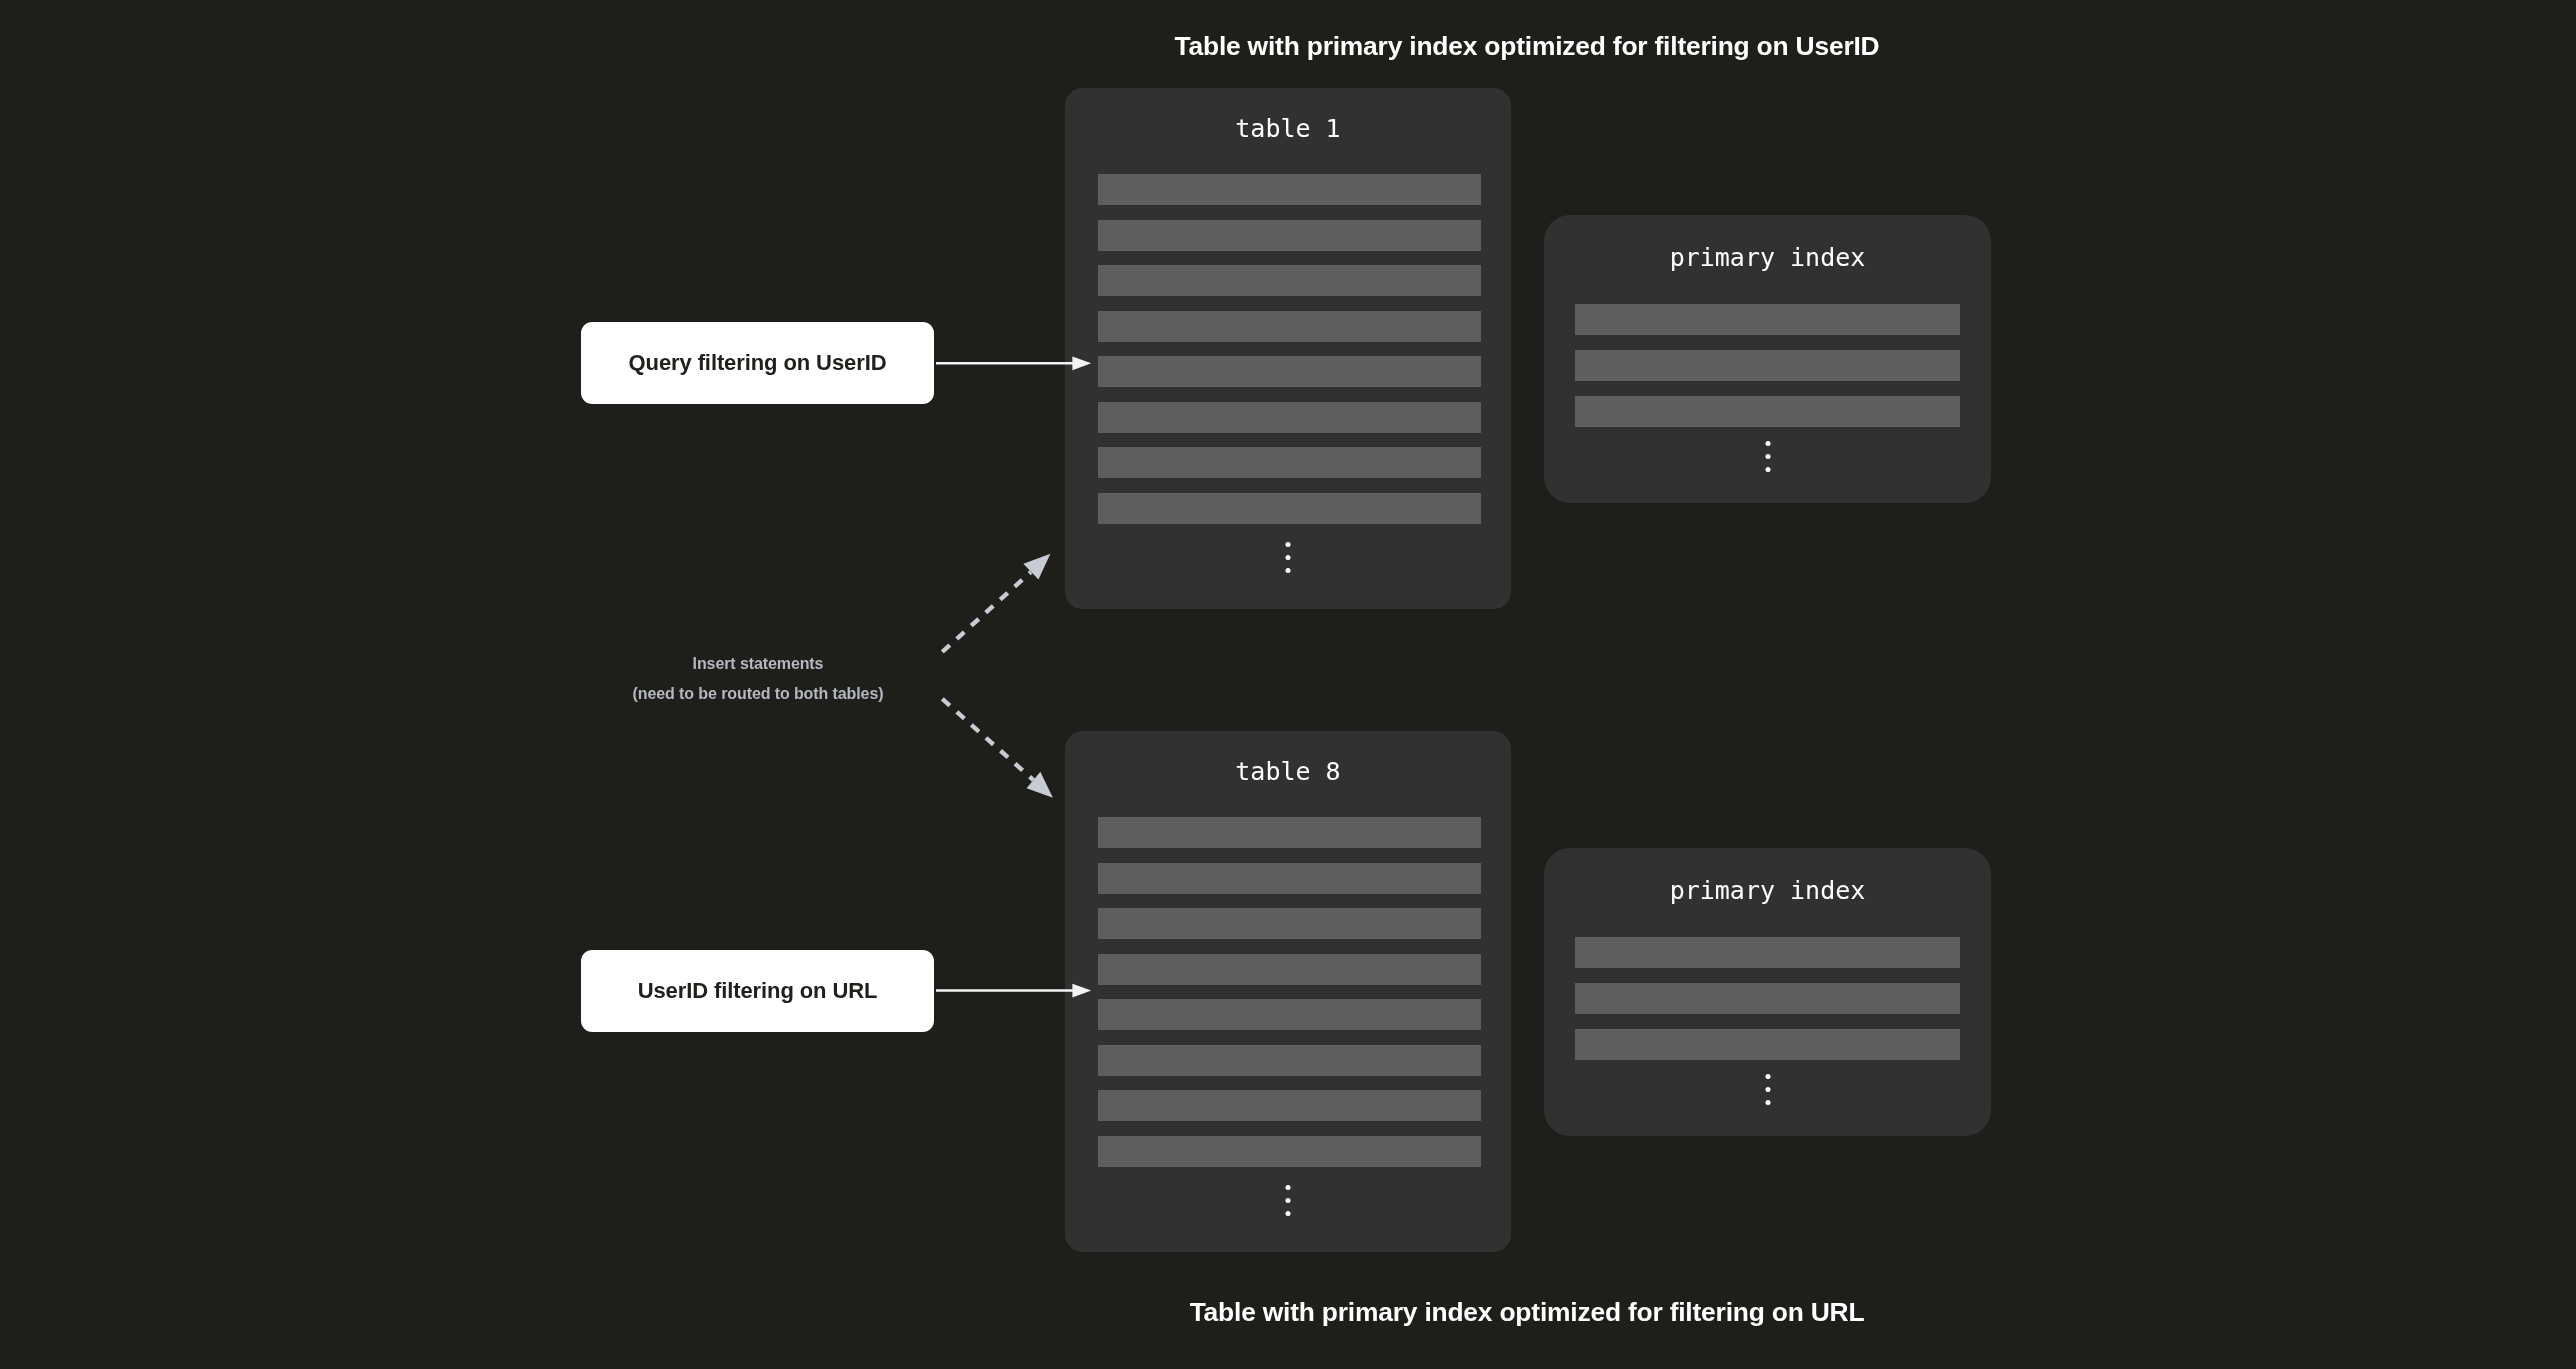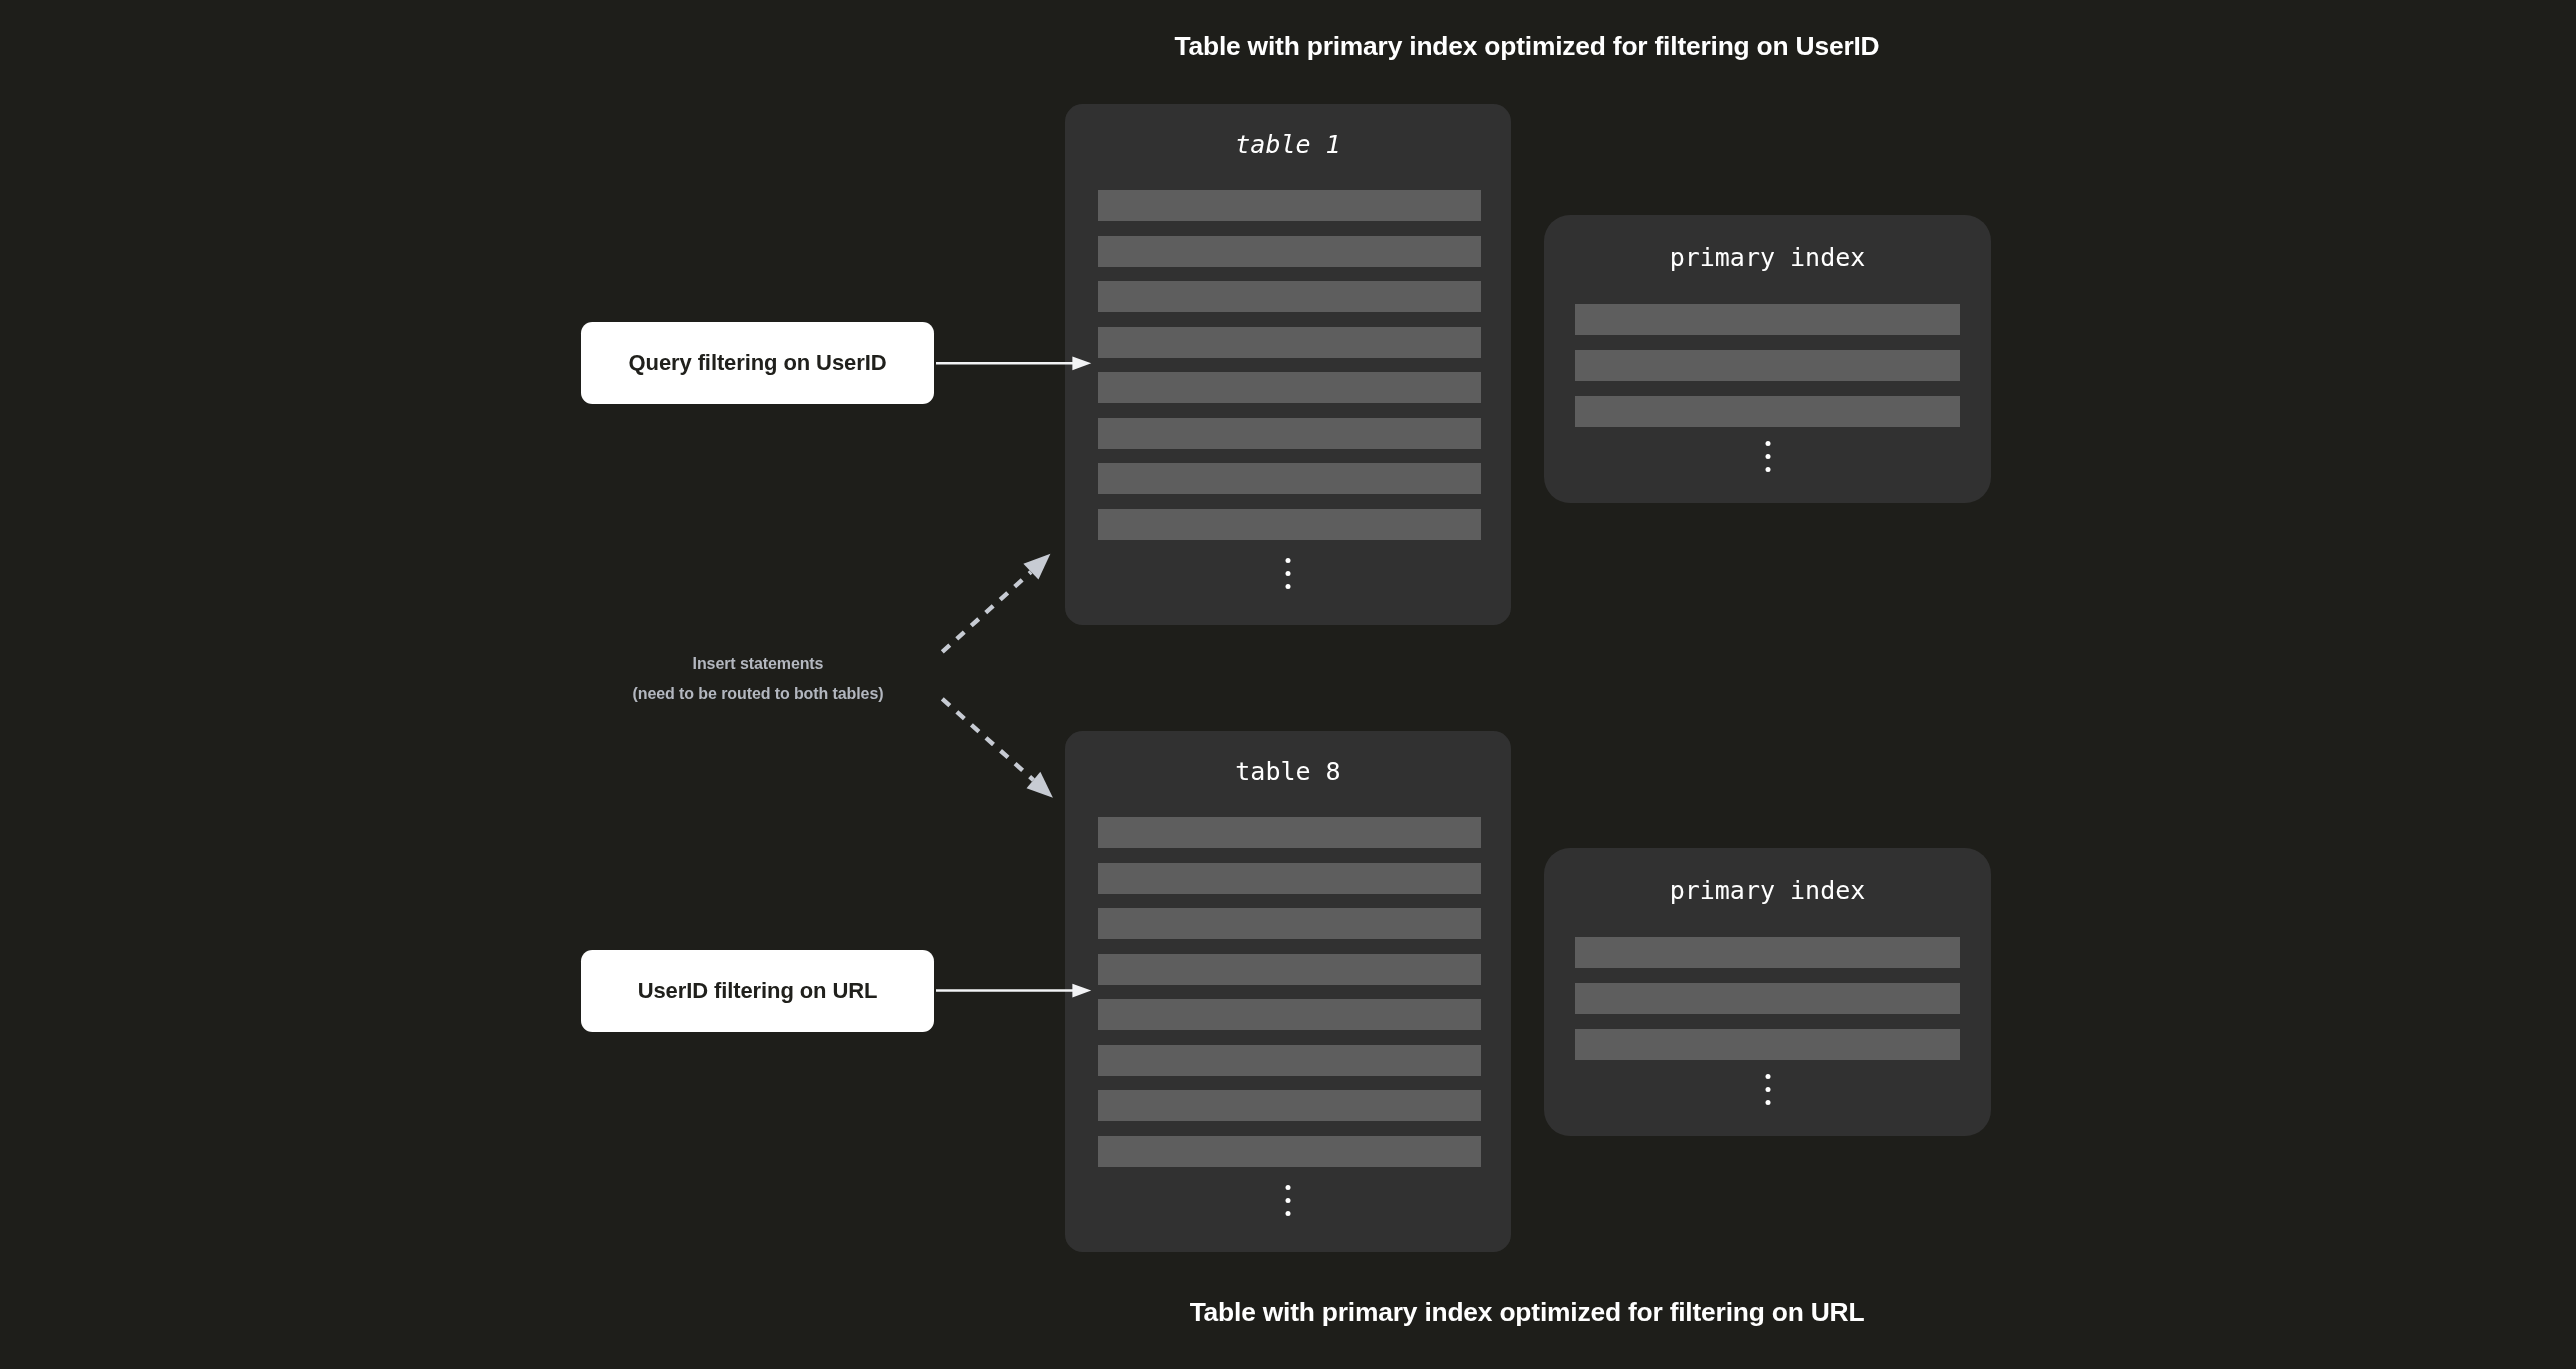--- a/index.html
+++ b/index.html
@@ -21,21 +21,21 @@
   .panel{
     position:absolute;background:var(--panel);border-radius:17.6px;
   }
   .panel .panel-title{
     position:absolute;left:0;right:0;text-align:center;
     color:var(--white);font-family:"DejaVu Sans Mono","Liberation Mono",monospace;
     font-size:25px;font-weight:400;white-space:nowrap;
   }
   .table-box{left:1065px;width:446px;height:521px;}
   .table-box .panel-title{top:26.4px;}
-  #table1-box{top:104px;font-style:italic;}
+  #table1-box{top:88px;}
   #table2-box{top:731px;}
 
   .index-box{left:1544px;width:447px;height:288px;border-radius:26px;}
   .index-box .panel-title{top:28px;}
   #index1-box{top:215px;}
   #index2-box{top:848px;}
 
   .rows{position:absolute;left:33px;right:30px;}
   .table-box .rows{top:86px;}
   .index-box .rows{top:89px;left:31px;right:31px;}

